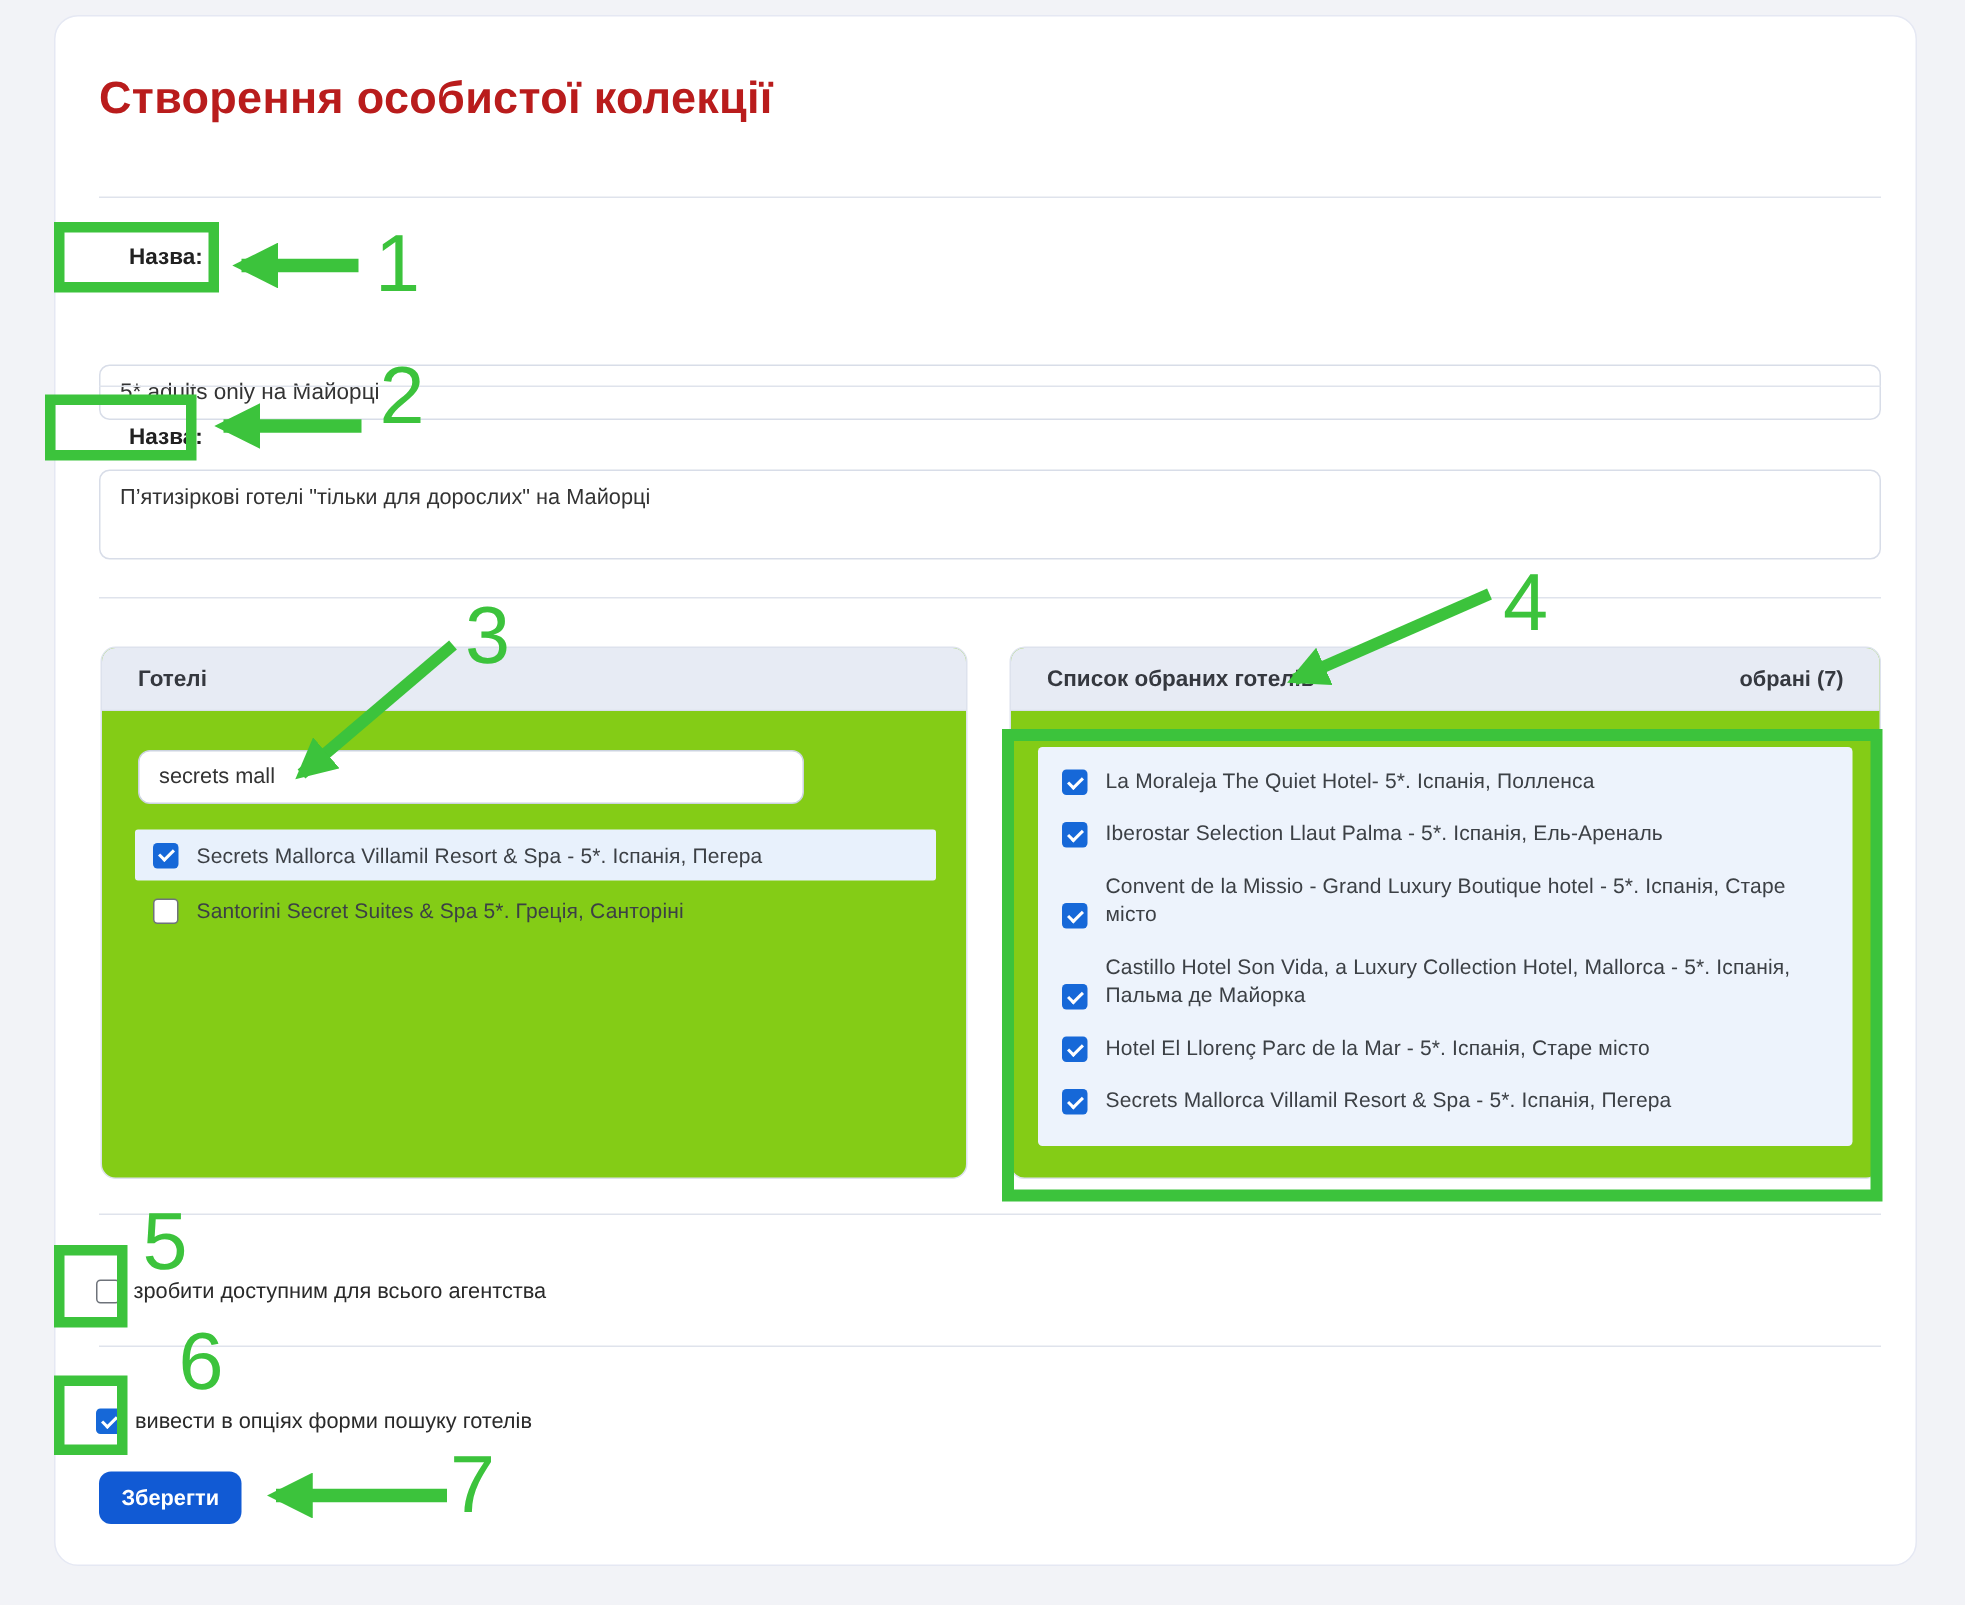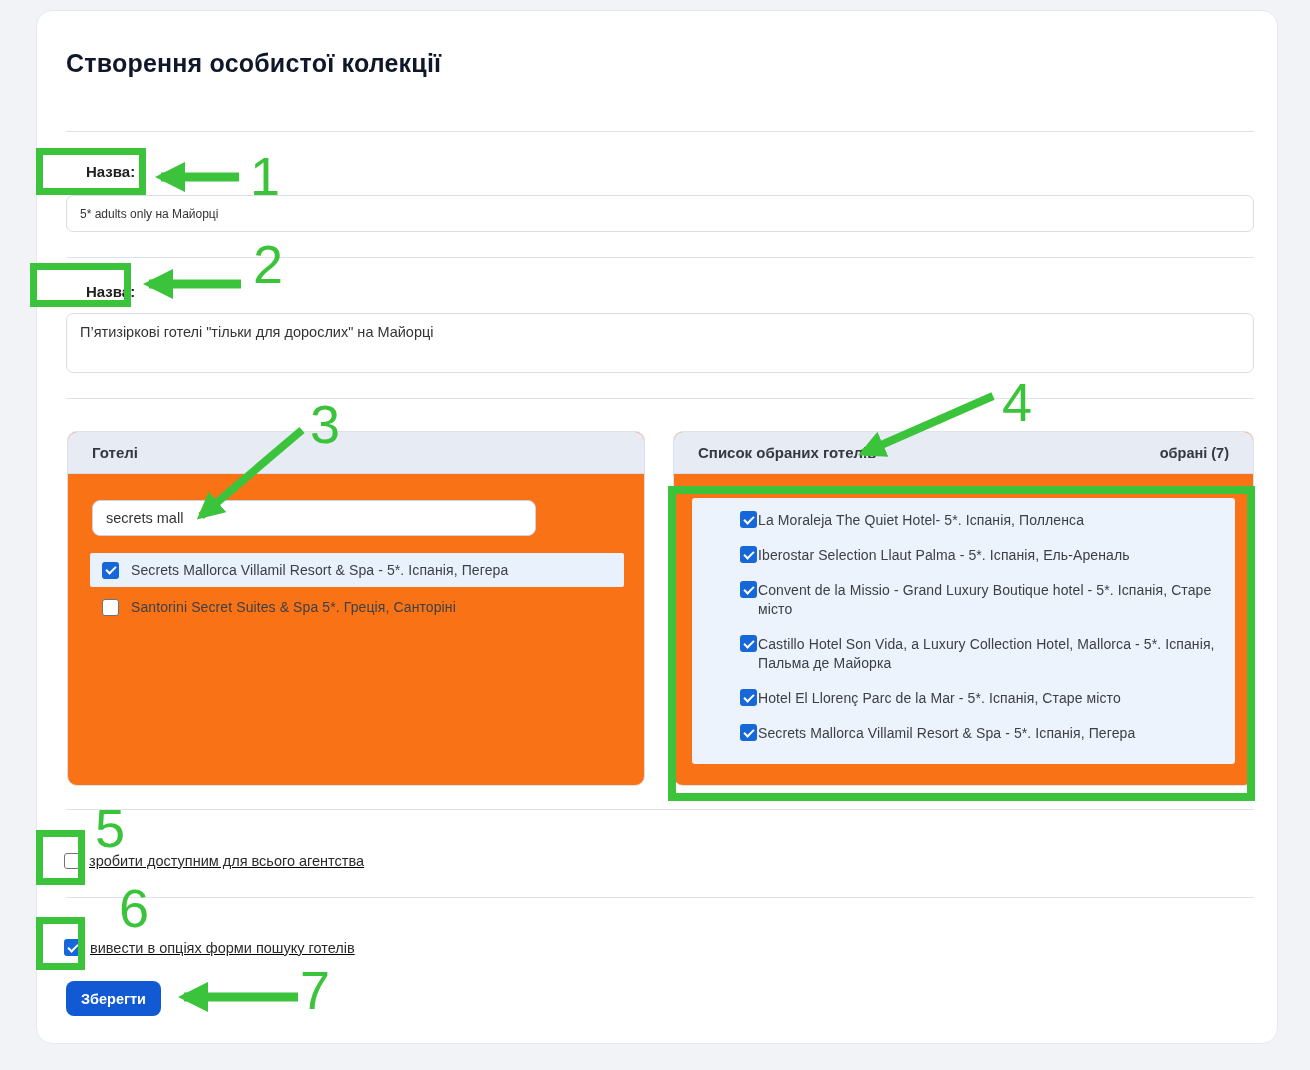--- a/index.html
+++ b/index.html
@@ -2,63 +2,63 @@
 <html><head>
 <meta charset="utf-8">
 <style>
   * { margin:0; padding:0; box-sizing:border-box; }
   html,body { background:#f2f3f7; font-family:"Liberation Sans", sans-serif; }
   .screen { position:relative; width:1310px; height:1070px; background:#f2f3f7; overflow:hidden; }
 
   .card { position:absolute; left:36px; top:10px; width:1242px; height:1034px;
           background:#fff; border:1px solid #e5e8f3; border-radius:16px; }
 
-  .page-title { position:absolute; left:29px; top:38px; font-size:25px; font-weight:700;
-                color:#0f172a; letter-spacing:.2px; }
+  .page-title { position:absolute; left:29px; top:38px; font-size:30px; font-weight:700;
+                color:#b91c1c; letter-spacing:.2px; }
 
   .divider { position:absolute; left:29px; width:1188px; height:1px; background:#dfe3ec; }
 
   .field-label { position:absolute; font-size:15px; font-weight:700; color:#212121; }
 
   .text-input { position:absolute; left:29px; width:1188px; height:37px; border:1px solid #d8dde8;
-                border-radius:7px; padding:0 13px; font-size:12px; color:#333;
-                font-family:"Liberation Sans", sans-serif; background:#fff; outline:none; }
+                border-radius:7px; padding:0 13px; font-size:15px; color:#333;
+                font-family:"Liberation Sans", sans-serif; background:#fff; outline:none;margin-top:48px; }
   .text-area { position:absolute; left:29px; width:1188px; height:60px; border:1px solid #d8dde8;
                border-radius:7px; padding:10px 13px; font-size:14.5px; color:#333;
                font-family:"Liberation Sans", sans-serif; background:#fff; resize:none; outline:none; }
 
-  .panel { position:absolute; top:420px; height:355px; background:#f97316;
+  .panel { position:absolute; top:420px; height:355px; background:#84cc16;
            border:1px solid #dde2ed; border-radius:10px;padding-left:32px; }
   .panel-header { position:absolute; left:0; top:0; right:0; height:42px; background:#e7ebf4;
                   border-bottom:1px solid #d9deea; border-radius:9px 9px 0 0;
                   display:flex; align-items:center; justify-content:space-between; padding:0 24px; }
   .panel-title { font-size:15px; font-weight:700; color:#35383f; }
   .panel-count { font-size:14.5px; font-weight:700; color:#35383f; }
 
   .search-input { position:absolute; left:24px; top:68px; width:444px; height:36px;
                   border:1px solid #ccd3e0; border-radius:8px; padding:0 13px; font-size:14.5px;
                   color:#333; font-family:"Liberation Sans", sans-serif; outline:none; }
 
   .hotel-row { position:absolute; left:22px; width:534px; height:34px; display:flex;
                align-items:center; gap:12px; padding:0 12px; border-radius:2px; }
   .hotel-row.highlight { background:#e8f1fc; }
 
   .selected-list { position:absolute; left:18px; top:66px; width:543px; height:266px;
                    background:#edf3fc; border-radius:3px; padding:5px 0; }
-  .sel-row { display:flex; align-items:flex-start; gap:1px; padding:8px 10px 8px 16px;margin-left:32px; }
+  .sel-row { display:flex; align-items:flex-end; gap:12px; padding:8px 10px 8px 16px; }
 
   .row-label { font-size:14px; color:#3c4045; line-height:19px; letter-spacing:.1px; }
 
   .cb { width:17px; height:17px; flex:0 0 17px; border-radius:3px; position:relative;
         background:#fff; border:1.6px solid #6e737a; cursor:pointer; }
   .cb.checked { background:#1668d8; border:none; }
   .cb.checked::after { content:""; position:absolute; left:3.5px; top:4.5px; width:8px; height:4px;
         border-left:2px solid #fff; border-bottom:2px solid #fff; transform:rotate(-45deg); }
 
-  .opt-row { position:absolute; left:27px; display:flex; align-items:center; gap:9px;text-decoration:underline; }
+  .opt-row { position:absolute; left:27px; display:flex; align-items:center; gap:9px; }
   .opt-label { font-size:14.5px; color:#2a2a2a; }
 
   .save-btn { position:absolute; left:29px; top:970px; width:95px; height:35px; background:#115ad4;
               border:none; border-radius:8px; color:#fff; font-size:14.5px; font-weight:700;
               font-family:Liberation Sans, sans-serif; cursor:pointer; }
 
   
   :root { --green:#3cc33c; }
   .ann-box { position:absolute; border:7px solid var(--green); background:transparent; }
   .ann-box.big { border-width:8px; }

